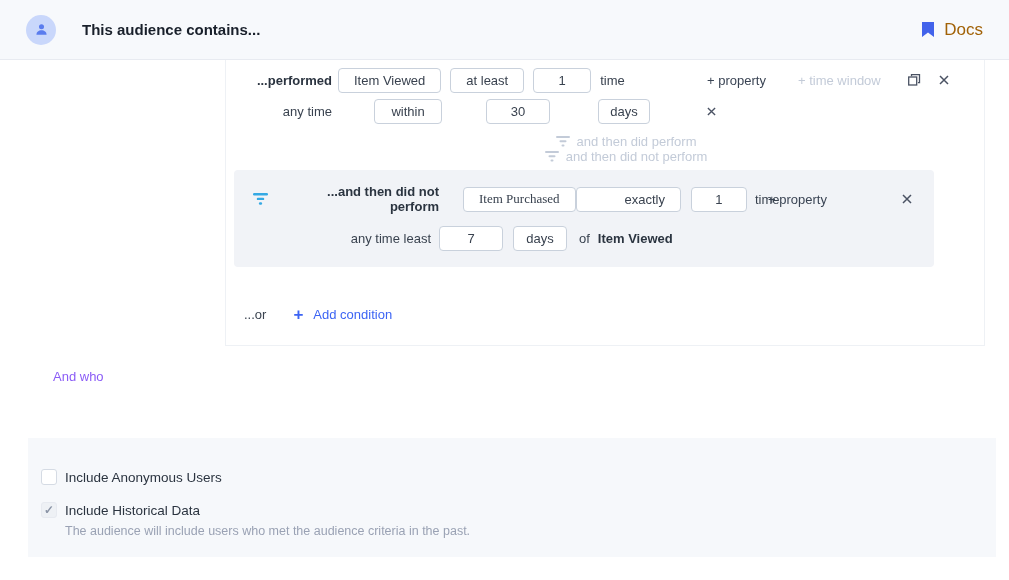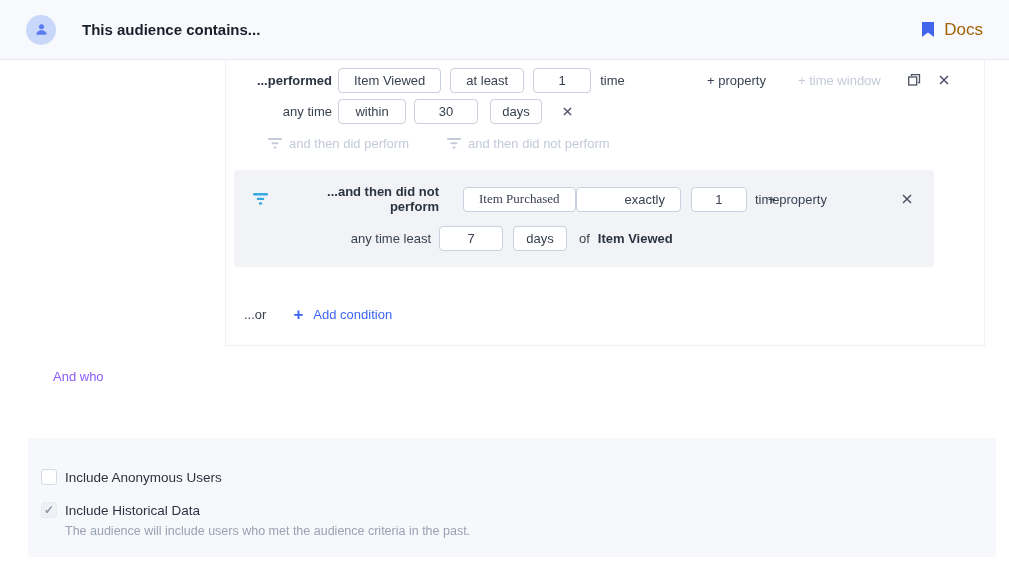--- a/index.html
+++ b/index.html
@@ -131,33 +131,33 @@
             <rect x="1.7" y="4" width="8" height="8"></rect>
           </svg>
       </span>
       <span class="abs icon-btn" style="left:713px;">
         <svg width="10" height="10" viewBox="0 0 10 10" stroke="#4a5263" stroke-width="1.5">
             <path d="M1 1l8 8M9 1l-8 8"></path>
           </svg>
       </span>
     </div>
 
-    <div class="row" style="top:38px; height:26px;">
+    <div class="row" style="top:38px; height:26px;gap:36px;">
       <span class="label-col plain">any time</span>
       <button class="ctl-btn w68" style="margin-left:6px;">within</button>
       <input class="ctl-input w64" style="margin-left: 8px;" value="30">
       <button class="ctl-btn w52" style="margin-left:12px;">days</button>
       <span class="icon-btn" style="margin-left:21px;">
         <svg width="9" height="9" viewBox="0 0 10 10" stroke="#4a5263" stroke-width="1.5">
             <path d="M1 1l8 8M9 1l-8 8"></path>
           </svg>
       </span>
     </div>
 
-    <div class="row" style="top:74px; height:18px; padding-left:42px; gap:38px;">
+    <div class="row" style="top:74px; height:18px; padding-left:42px; flex-direction:column;">
       <span class="seq-item">
         <svg width="14" height="11" viewBox="0 0 14 11" fill="#c3cbd8">
             <rect x="0" y="0" width="14" height="2" rx="1"></rect>
             <rect x="3.5" y="4.3" width="7" height="2" rx="1"></rect>
             <rect x="5.5" y="8.6" width="3" height="2" rx="1"></rect>
           </svg>
         <span>and then did perform</span>
       </span>
       <span class="seq-item">
         <svg width="14" height="11" viewBox="0 0 14 11" fill="#c3cbd8">

